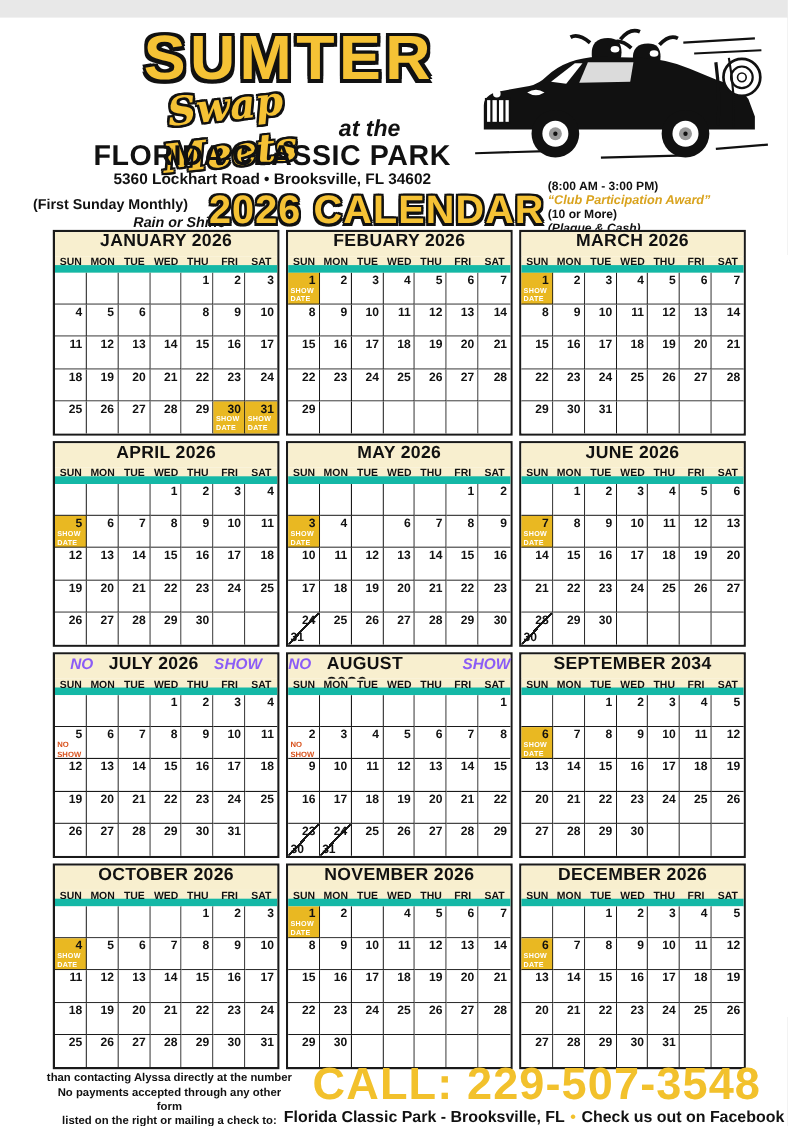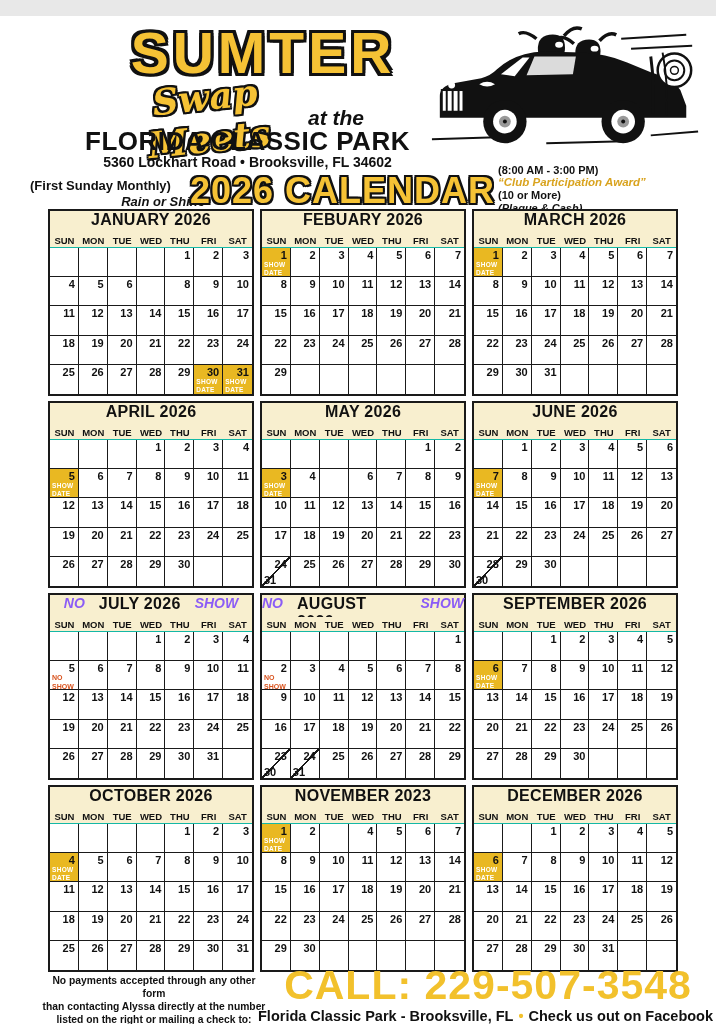--- a/index.html
+++ b/index.html
@@ -46,21 +46,21 @@
     display:grid; grid-template-columns:repeat(3,1fr); gap:5px 6px;
   }
   .month { height:187px; border:2px solid #1a1a1a; background:#fff; display:flex; flex-direction:column; }
   .m-head {
     background:#F8EFCF; height:22px; display:flex; justify-content:center; gap:14px;
   }
   .m-title { font-size:16px; font-weight:800; letter-spacing:0.3px; }
   .flag { font-size:14px; font-weight:800; font-style:italic; color:#8b5cf6; }
   .dow-row {
     background:#F8EFCF; height:15px; display:grid; grid-template-columns:repeat(7,1fr);
-    border-bottom:1px solid #14b8a6; align-items:center; text-align:center;
+    border-bottom:7px solid #14b8a6; align-items:center; text-align:center;
   }
   .dow { font-size:9.5px; font-weight:bold; }
   .day-grid { flex:1; display:grid; grid-template-columns:repeat(7,1fr); grid-auto-rows:1fr; }
   .cell {
     position:relative; border-right:1px solid #1a1a1a; border-bottom:1px solid #1a1a1a;
     text-align:right; padding:1px 3px 0 1px; font-size:11px; font-weight:bold; background:#fff;
   }
   .cell:nth-child(7n) { border-right:none; }
   .day-grid .cell:nth-last-child(-n+7) { border-bottom:none; }
   .cell.show { background:#E9B822; }
@@ -1083,21 +1083,21 @@
           <div class="cell">
             <div class="num">28</div>
           </div>
           <div class="cell">
             <div class="num">29</div>
           </div>
         </div>
       </div>
       <div class="month">
         <div class="m-head">
-          <div class="m-title">SEPTEMBER 2026</div>
+          <div class="m-title">SEPTEMBER 2034</div>
         </div>
         <div class="dow-row">
           <div class="dow">SUN</div>
           <div class="dow">MON</div>
           <div class="dow">TUE</div>
           <div class="dow">WED</div>
           <div class="dow">THU</div>
           <div class="dow">FRI</div>
           <div class="dow">SAT</div>
         </div>
@@ -1311,21 +1311,21 @@
           <div class="cell">
             <div class="num">30</div>
           </div>
           <div class="cell">
             <div class="num">31</div>
           </div>
         </div>
       </div>
       <div class="month">
         <div class="m-head">
-          <div class="m-title">NOVEMBER 2023</div>
+          <div class="m-title">NOVEMBER 2026</div>
         </div>
         <div class="dow-row">
           <div class="dow">SUN</div>
           <div class="dow">MON</div>
           <div class="dow">TUE</div>
           <div class="dow">WED</div>
           <div class="dow">THU</div>
           <div class="dow">FRI</div>
           <div class="dow">SAT</div>
         </div>
@@ -1538,22 +1538,22 @@
           <div class="cell">
             <div class="num">31</div>
           </div>
           <div class="cell"></div>
           <div class="cell"></div>
         </div>
       </div>
     </div>
 
   <div class="footer-note">
+    <div>than contacting Alyssa directly at the number</div>
     <div>No payments accepted through any other form</div>
-    <div>than contacting Alyssa directly at the number</div>
     <div>listed on the right or mailing a check to:</div>
     <div>P.O. Box 1031 • Adel, GA 24460</div>
   </div>
   <div class="call">CALL: 229-507-3548</div>
   <div class="venue-fb">
     <span>Florida Classic Park - Brooksville, FL</span><span class="dot">•</span><span>Check us out on Facebook for updates!</span>
   </div>
   <div class="printer">Colson Printing 210144</div>
 
 </div>

